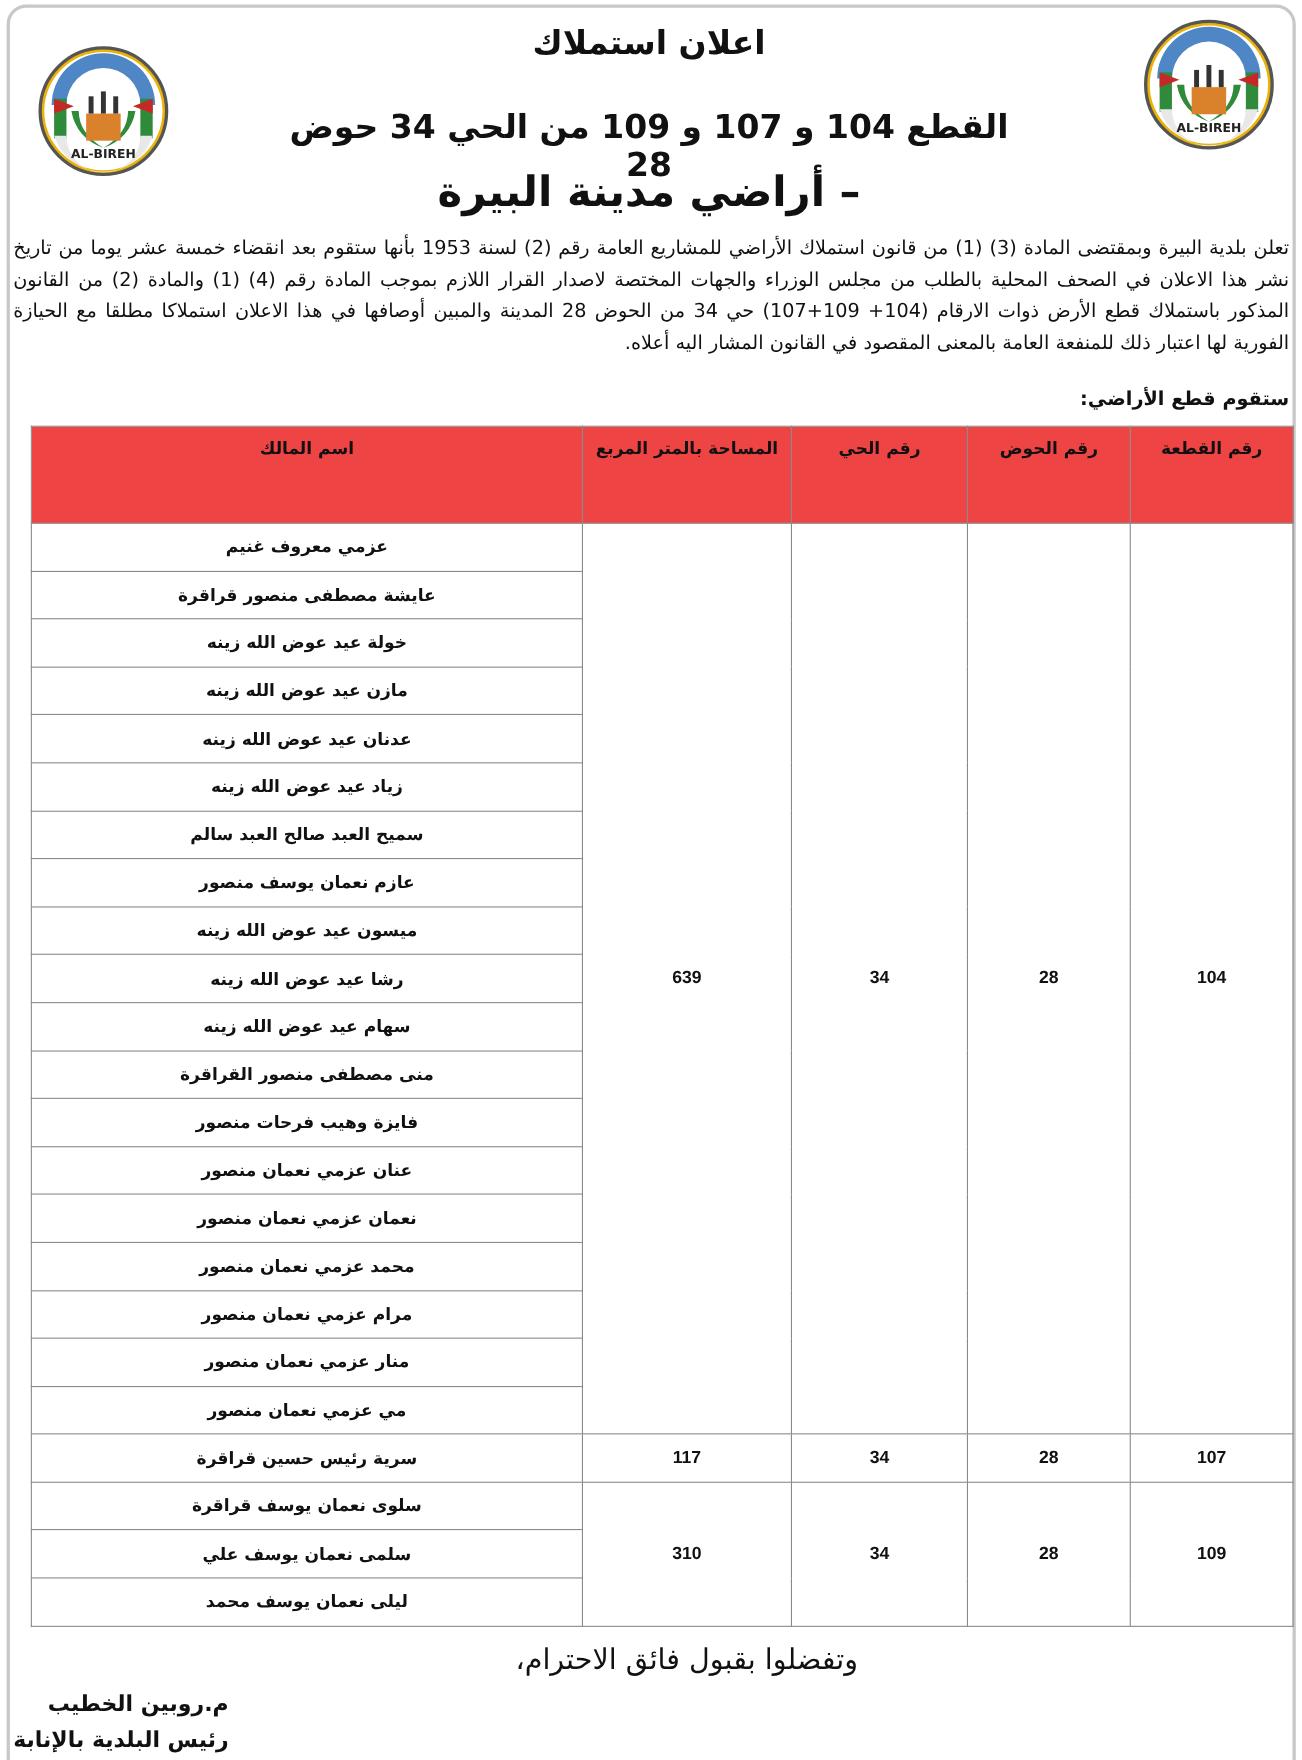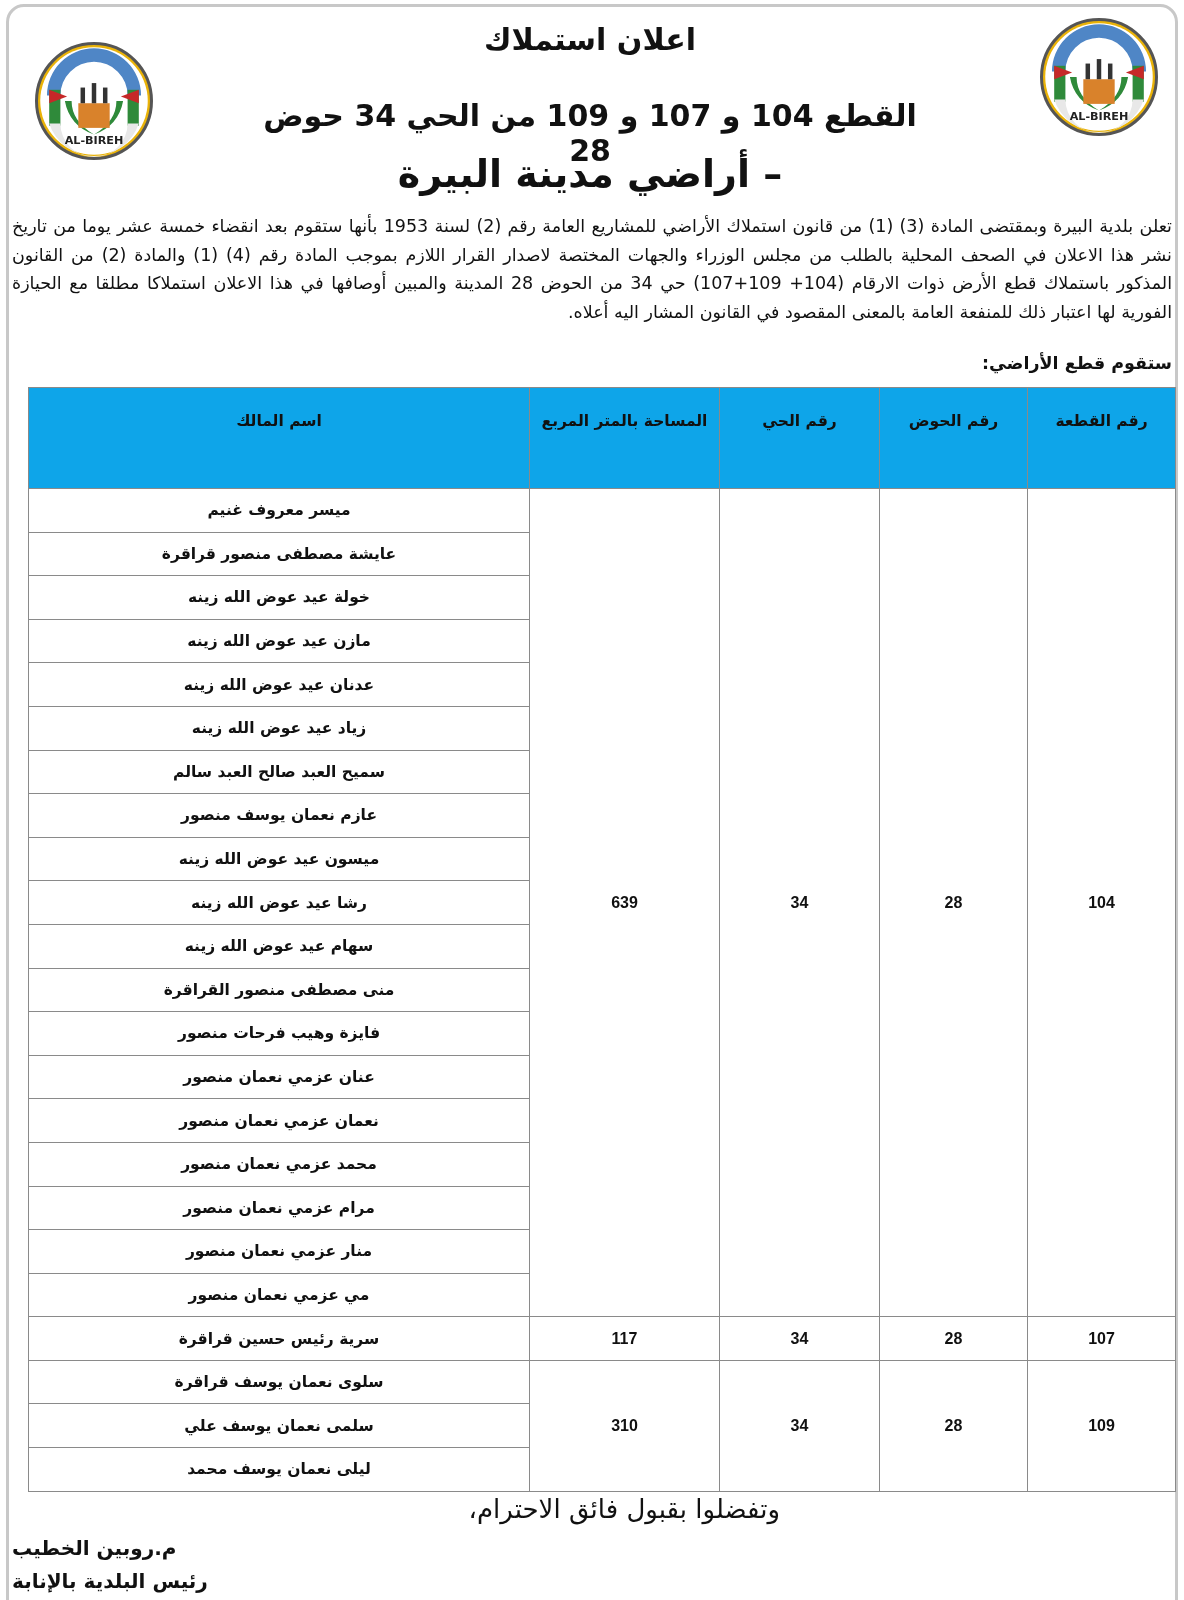--- a/index.html
+++ b/index.html
@@ -39,38 +39,38 @@
     }
 
     table.grid {
       position: absolute; left: 28px; top: 387px; width: 1147px;
       border-collapse: collapse; direction: rtl; table-layout: fixed;
     }
     table.grid th, table.grid td {
       border: 1.5px solid #8a8a8a; text-align: center; padding: 0;
     }
     table.grid th {
-      background: #0ea5e9; height: 76px; vertical-align: top; padding-top: 24px;
+      background: #ef4444; height: 76px; vertical-align: top; padding-top: 11px;
       font-weight: bold; font-size: 15.5px;
     }
     table.grid td { height: 42.6px; font-size: 15.5px; font-weight: bold; }
     table.grid td.num { font-family: "Liberation Sans", sans-serif; font-size: 16px; margin-top: 29px; }
     col.c-plot { width: 148px; }
     col.c-basin { width: 148px; }
     col.c-hay { width: 160px; }
     col.c-area { width: 190px; }
     col.c-owner { width: 501px; }
 
     .closing {
       position: absolute; left: 380px; top: 1494px; width: 400px;
       direction: rtl; text-align: right; font-size: 26px;
     }
     .signature {
       position: absolute; left: 12px; top: 1532px; direction: rtl;
-      text-align: left; font-weight: bold; font-size: 20px; line-height: 33px;
+      text-align: right; font-weight: bold; font-size: 20px; line-height: 33px;
     }
   </style>
 </head>
 <body>
 
 <div class="frame"></div>
 
 <div class="logo left">
   <svg viewBox="0 0 100 100">
     <circle cx="50" cy="50" r="48" fill="#fff"></circle>
@@ -132,21 +132,21 @@
       <th>المساحة بالمتر المربع</th>
       <th>اسم المالك</th>
     </tr>
   </thead>
   <tbody id="table-body">
       <tr>
         <td class="num" rowspan="19">104</td>
         <td class="num" rowspan="19">28</td>
         <td class="num" rowspan="19">34</td>
         <td class="num" rowspan="19">639</td>
-        <td>ميسر معروف غنيم</td>
+        <td>عزمي معروف غنيم</td>
       </tr>
       <tr>
         <td>عايشة مصطفى منصور قراقرة</td>
       </tr>
       <tr>
         <td>خولة عيد عوض الله زينه</td>
       </tr>
       <tr>
         <td>مازن عيد عوض الله زينه</td>
       </tr>

